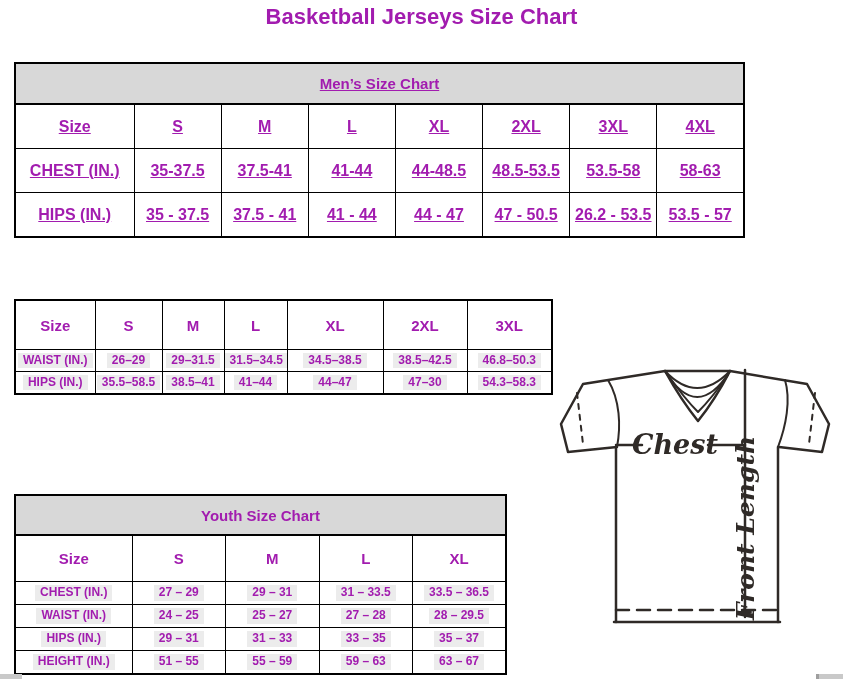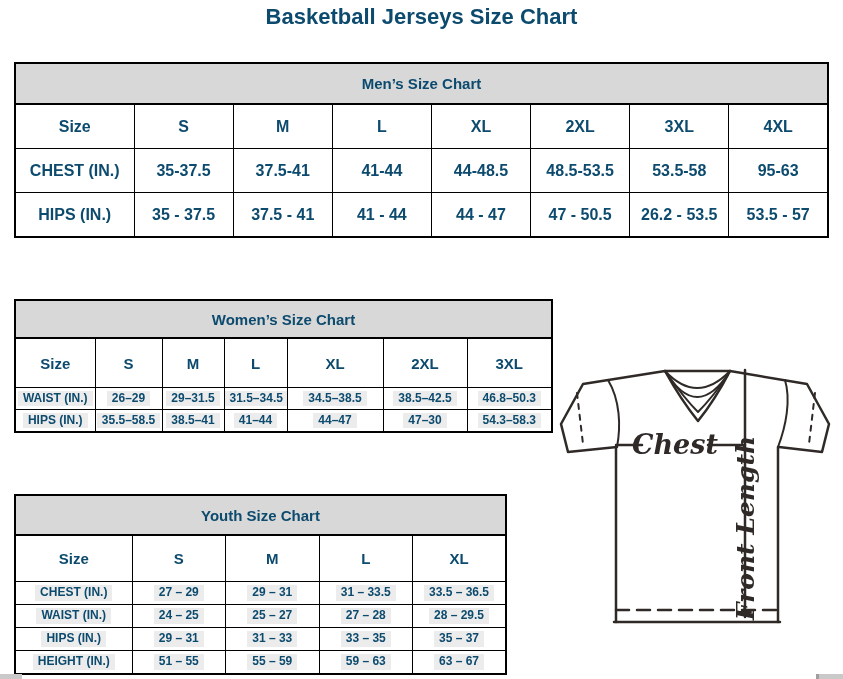--- a/index.html
+++ b/index.html
@@ -1,30 +1,30 @@
 <!DOCTYPE html>
 <html><head>
 <meta charset="utf-8">
 <style>
   html,body { margin:0; padding:0; background:#fff; }
   .page { position:relative; width:843px; height:679px; background:#ffffff;
-          font-family:"Liberation Sans", sans-serif; color:#0c4a6e; overflow:hidden; }
+          font-family:"Liberation Sans", sans-serif; color:#a21caf; overflow:hidden; }
 
   .title { position:absolute; top:4px; left:0; width:100%; text-align:center;
            font-size:22px; font-weight:bold; margin:0; }
 
   .chart { position:absolute; }
   .band { border:2px solid #000; border-bottom:none; background:#d8d8d8;
           display:flex; align-items:center; justify-content:center;
           font-weight:bold; box-sizing:border-box; }
   table { width:100%; border-collapse:collapse; table-layout:fixed; border:2px solid #000; }
   td { border:1px solid #000; text-align:center; vertical-align:middle;
        font-weight:bold; padding:0; overflow:hidden; white-space:nowrap; }
 
-  .mens   { left:14px; top:62px;  width:815px; }
+  .mens   { left:14px; top:62px;  width:731px;text-decoration:underline; }
   .mens .band { height:41px; font-size:15px; }
   .mens td { height:43px; font-size:16px; }
 
   .womens { left:14px; top:299px; width:539px; }
   .womens .band { height:38px; font-size:15px; }
   .womens tr.hdr td { height:48px; font-size:15px; }
   .womens tr.d td { height:21px; font-size:12px; }
 
   .youth  { left:14px; top:494px; width:493px; }
   .youth .band { height:40px; font-size:15px; }
@@ -71,38 +71,37 @@
           <td>4XL</td>
         </tr>
         <tr class="d">
           <td>CHEST (IN.)</td>
           <td>35-37.5</td>
           <td>37.5-41</td>
           <td>41-44</td>
           <td>44-48.5</td>
           <td>48.5-53.5</td>
           <td>53.5-58</td>
-          <td>95-63</td>
+          <td>58-63</td>
         </tr>
         <tr class="d">
           <td>HIPS (IN.)</td>
           <td>35 - 37.5</td>
           <td>37.5 - 41</td>
           <td>41 - 44</td>
           <td>44 - 47</td>
           <td>47 - 50.5</td>
           <td>26.2 - 53.5</td>
           <td>53.5 - 57</td>
         </tr>
       </tbody>
     </table>
   </section>
 
   <section class="chart womens">
-    <div class="band">Women’s Size Chart</div>
     <table>
       <colgroup>
           <col style="width:80px">
           <col style="width:67px">
           <col style="width:62px">
           <col style="width:63px">
           <col style="width:96px">
           <col style="width:84px">
           <col>
         </colgroup>

